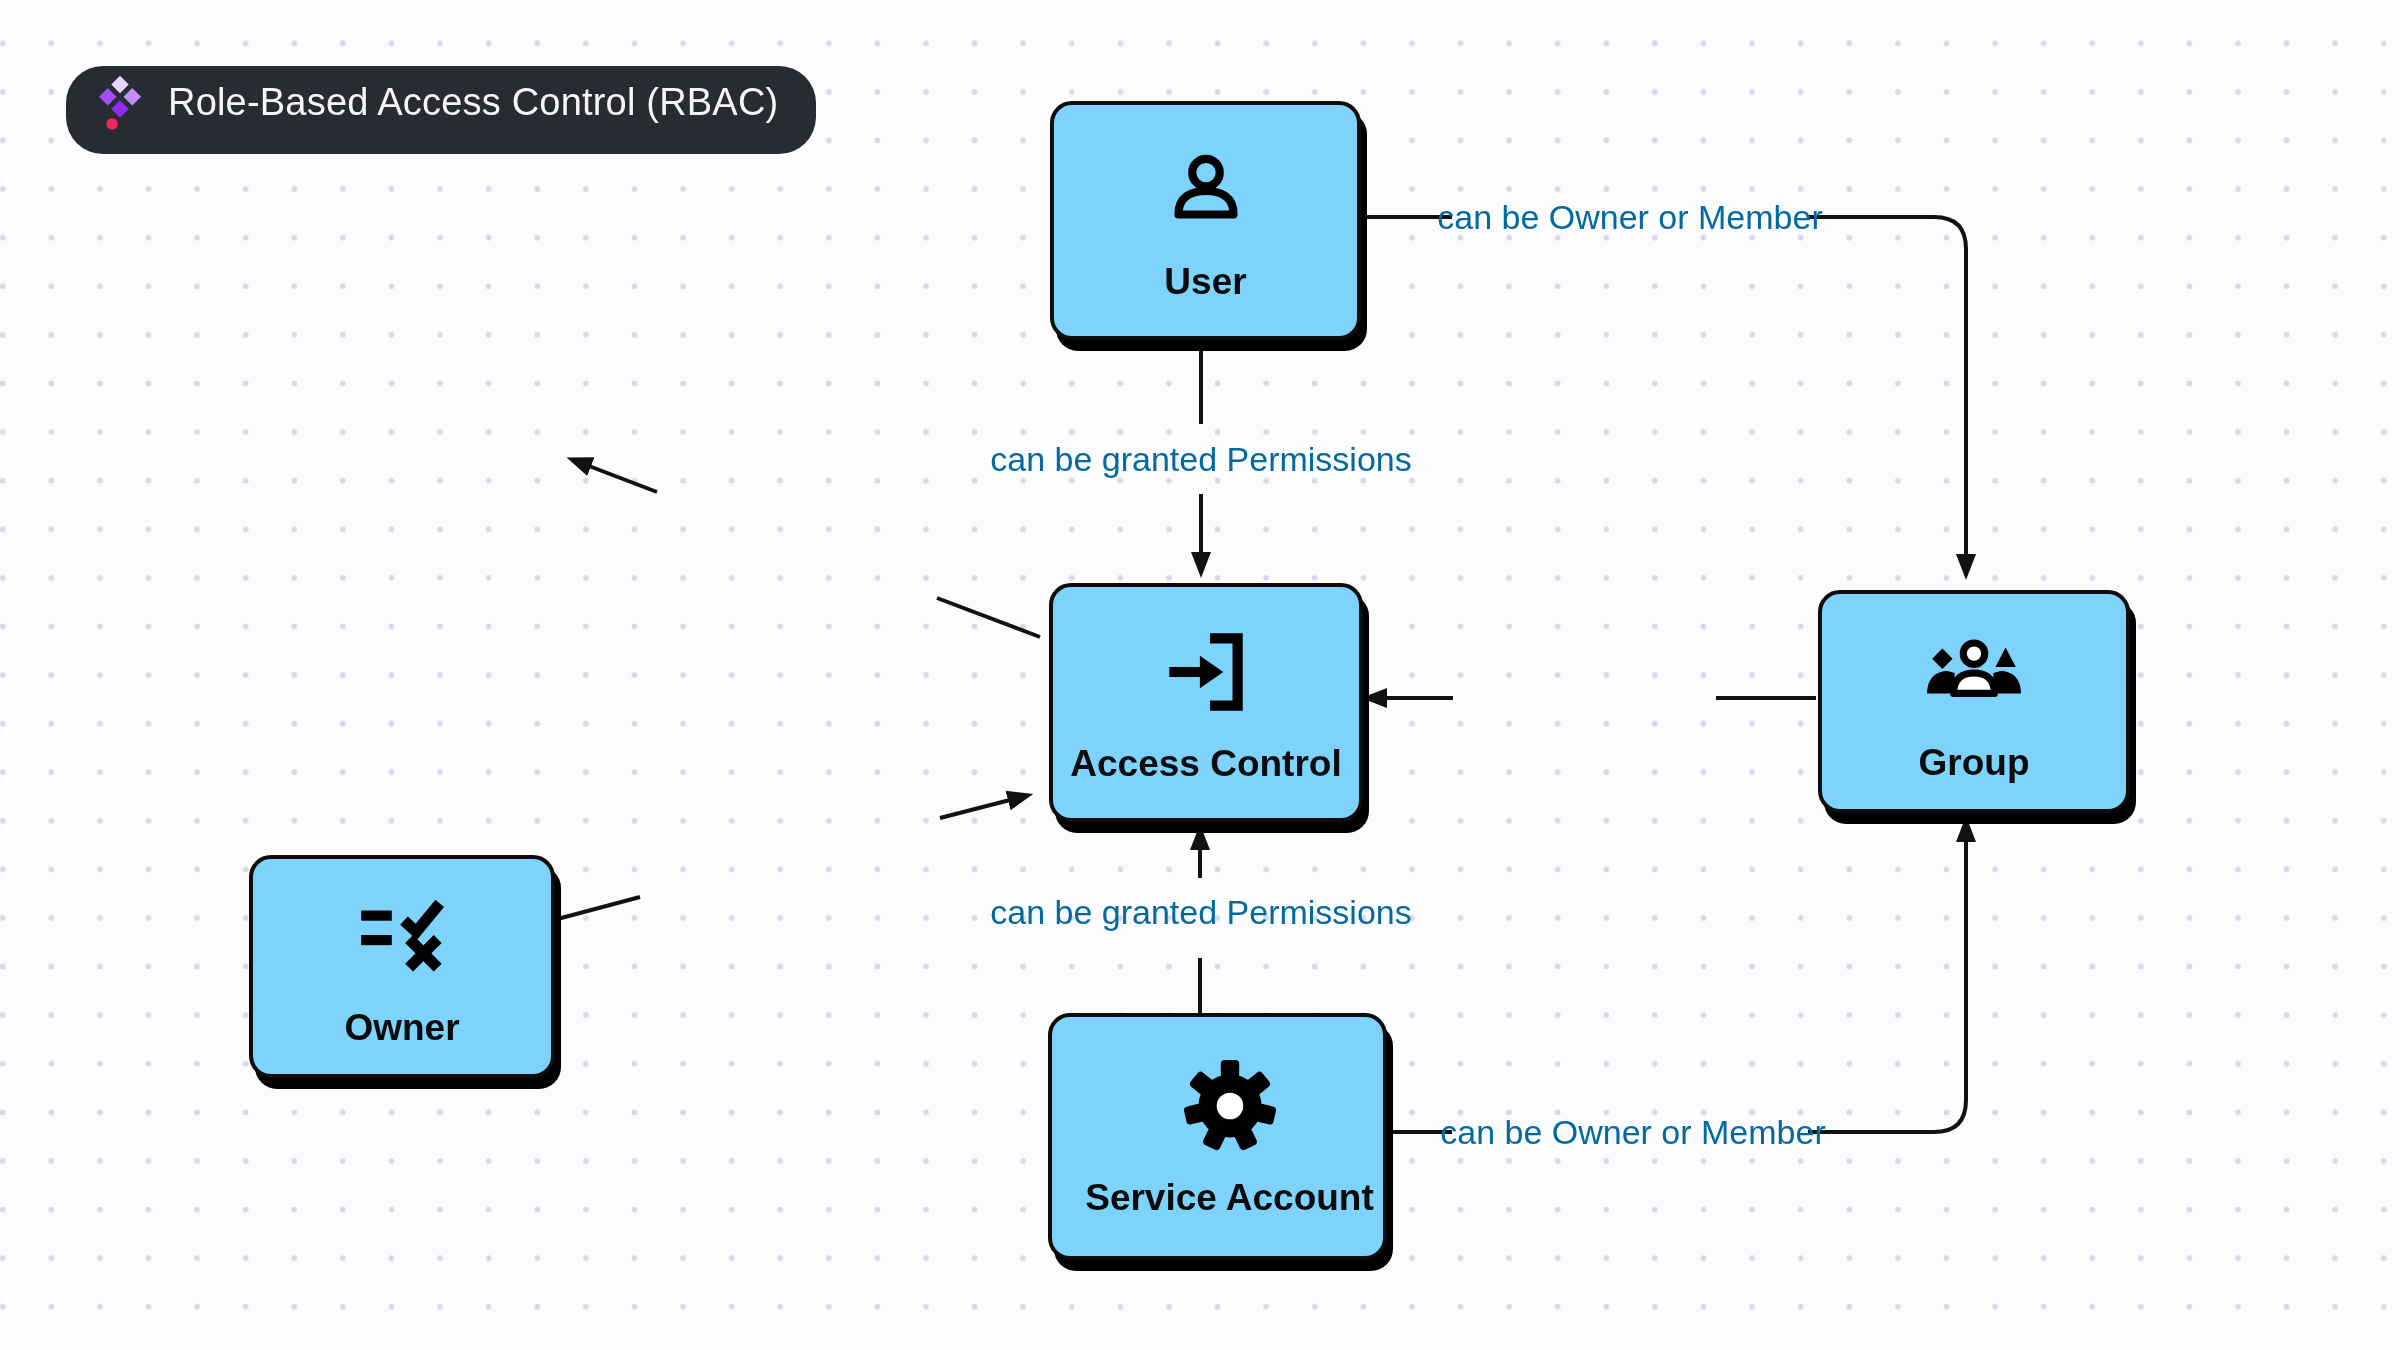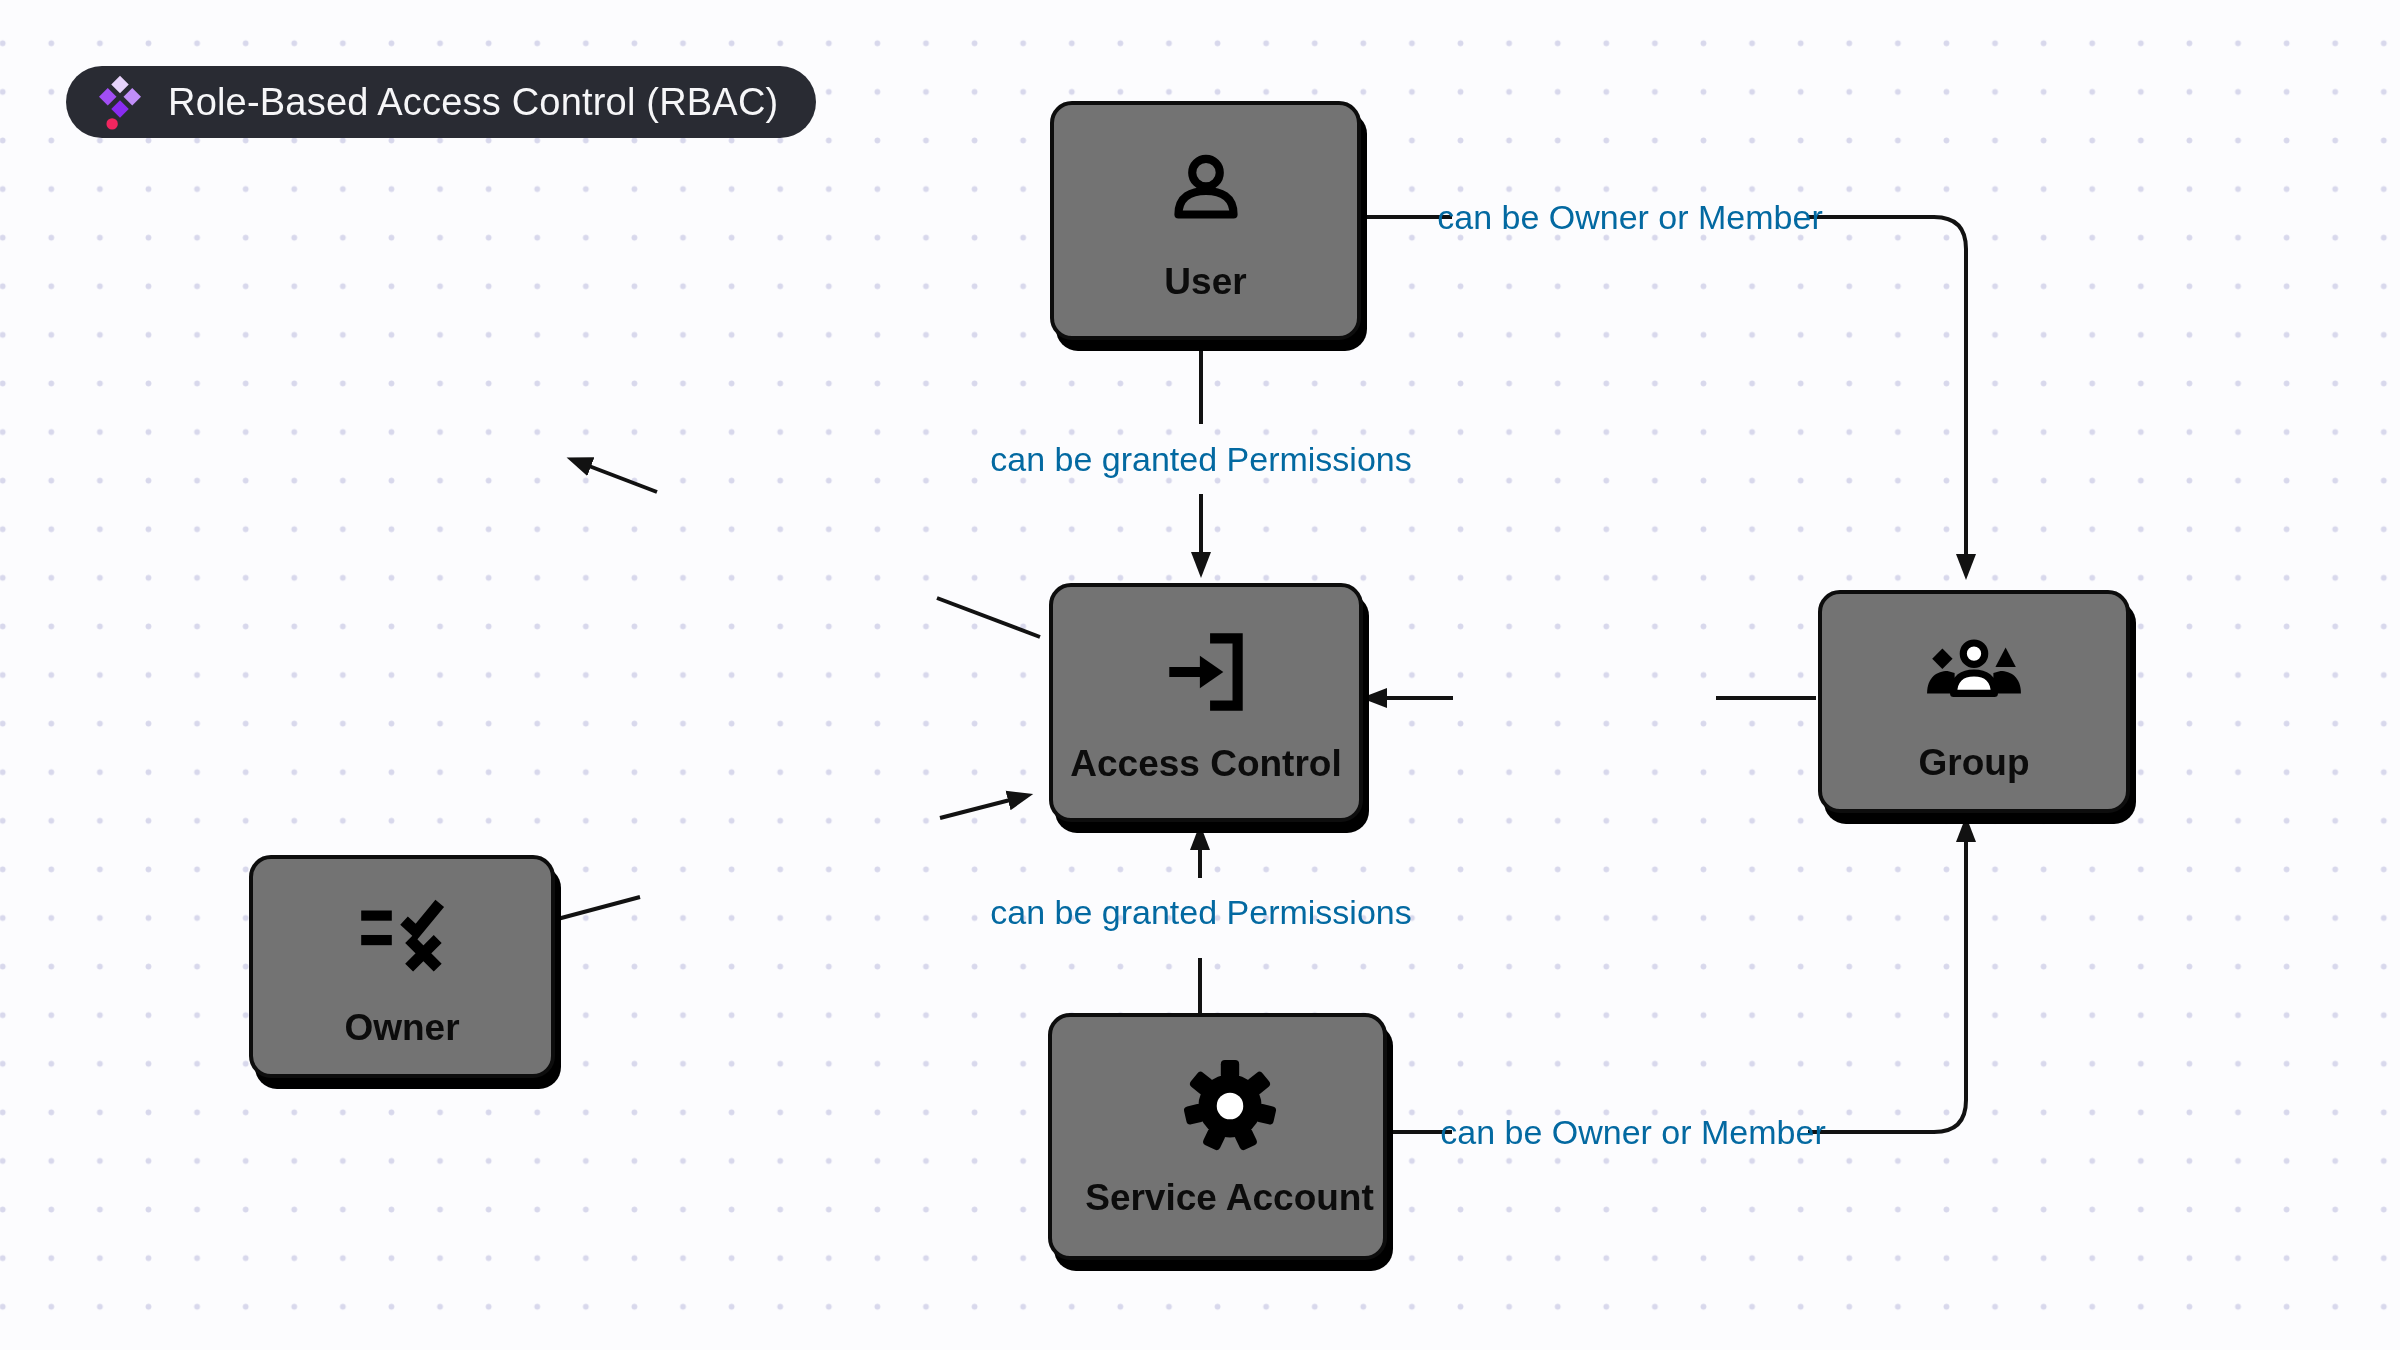--- a/index.html
+++ b/index.html
@@ -10,26 +10,26 @@
     background-image:radial-gradient(#d8d8ec 2.6px, transparent 3.3px);
     background-size:48.6px 48.6px;
     background-position:27px 19px;
   }
   .stage{position:absolute;inset:0;}
   svg.wires{position:absolute;left:0;top:0;z-index:1;}
 
   .badge{
     position:absolute;left:66px;top:66px;height:72px;z-index:4;
     background:#292b33;border-radius:37px;
-    display:flex;align-items:center;gap:20px;padding:0 38px 0 26px;
+    display:flex;align-items:center;gap:20px;padding:0 38px 16px 26px;
   }
   .badge-label{color:#f6f6f8;font-size:38px;font-weight:500;letter-spacing:.2px;white-space:nowrap;}
 
   .node{
-    position:absolute;z-index:3;background:#737373;
+    position:absolute;z-index:3;background:#7dd3fc;
     border:4px solid #0d0d0d;border-radius:22px;
     box-shadow:6px 11px 0 #000;
     display:flex;flex-direction:column;align-items:center;justify-content:center;gap:20px;
   }
   .node .icon{width:102px;height:102px;flex:0 0 auto;}
   .node-label{font-size:37px;font-weight:bold;color:#0c0c0c;white-space:nowrap;}
 
   .edge-label{
     position:absolute;z-index:2;transform:translate(-50%,-50%);
     font-size:34px;color:#0369a1;line-height:1.4;

